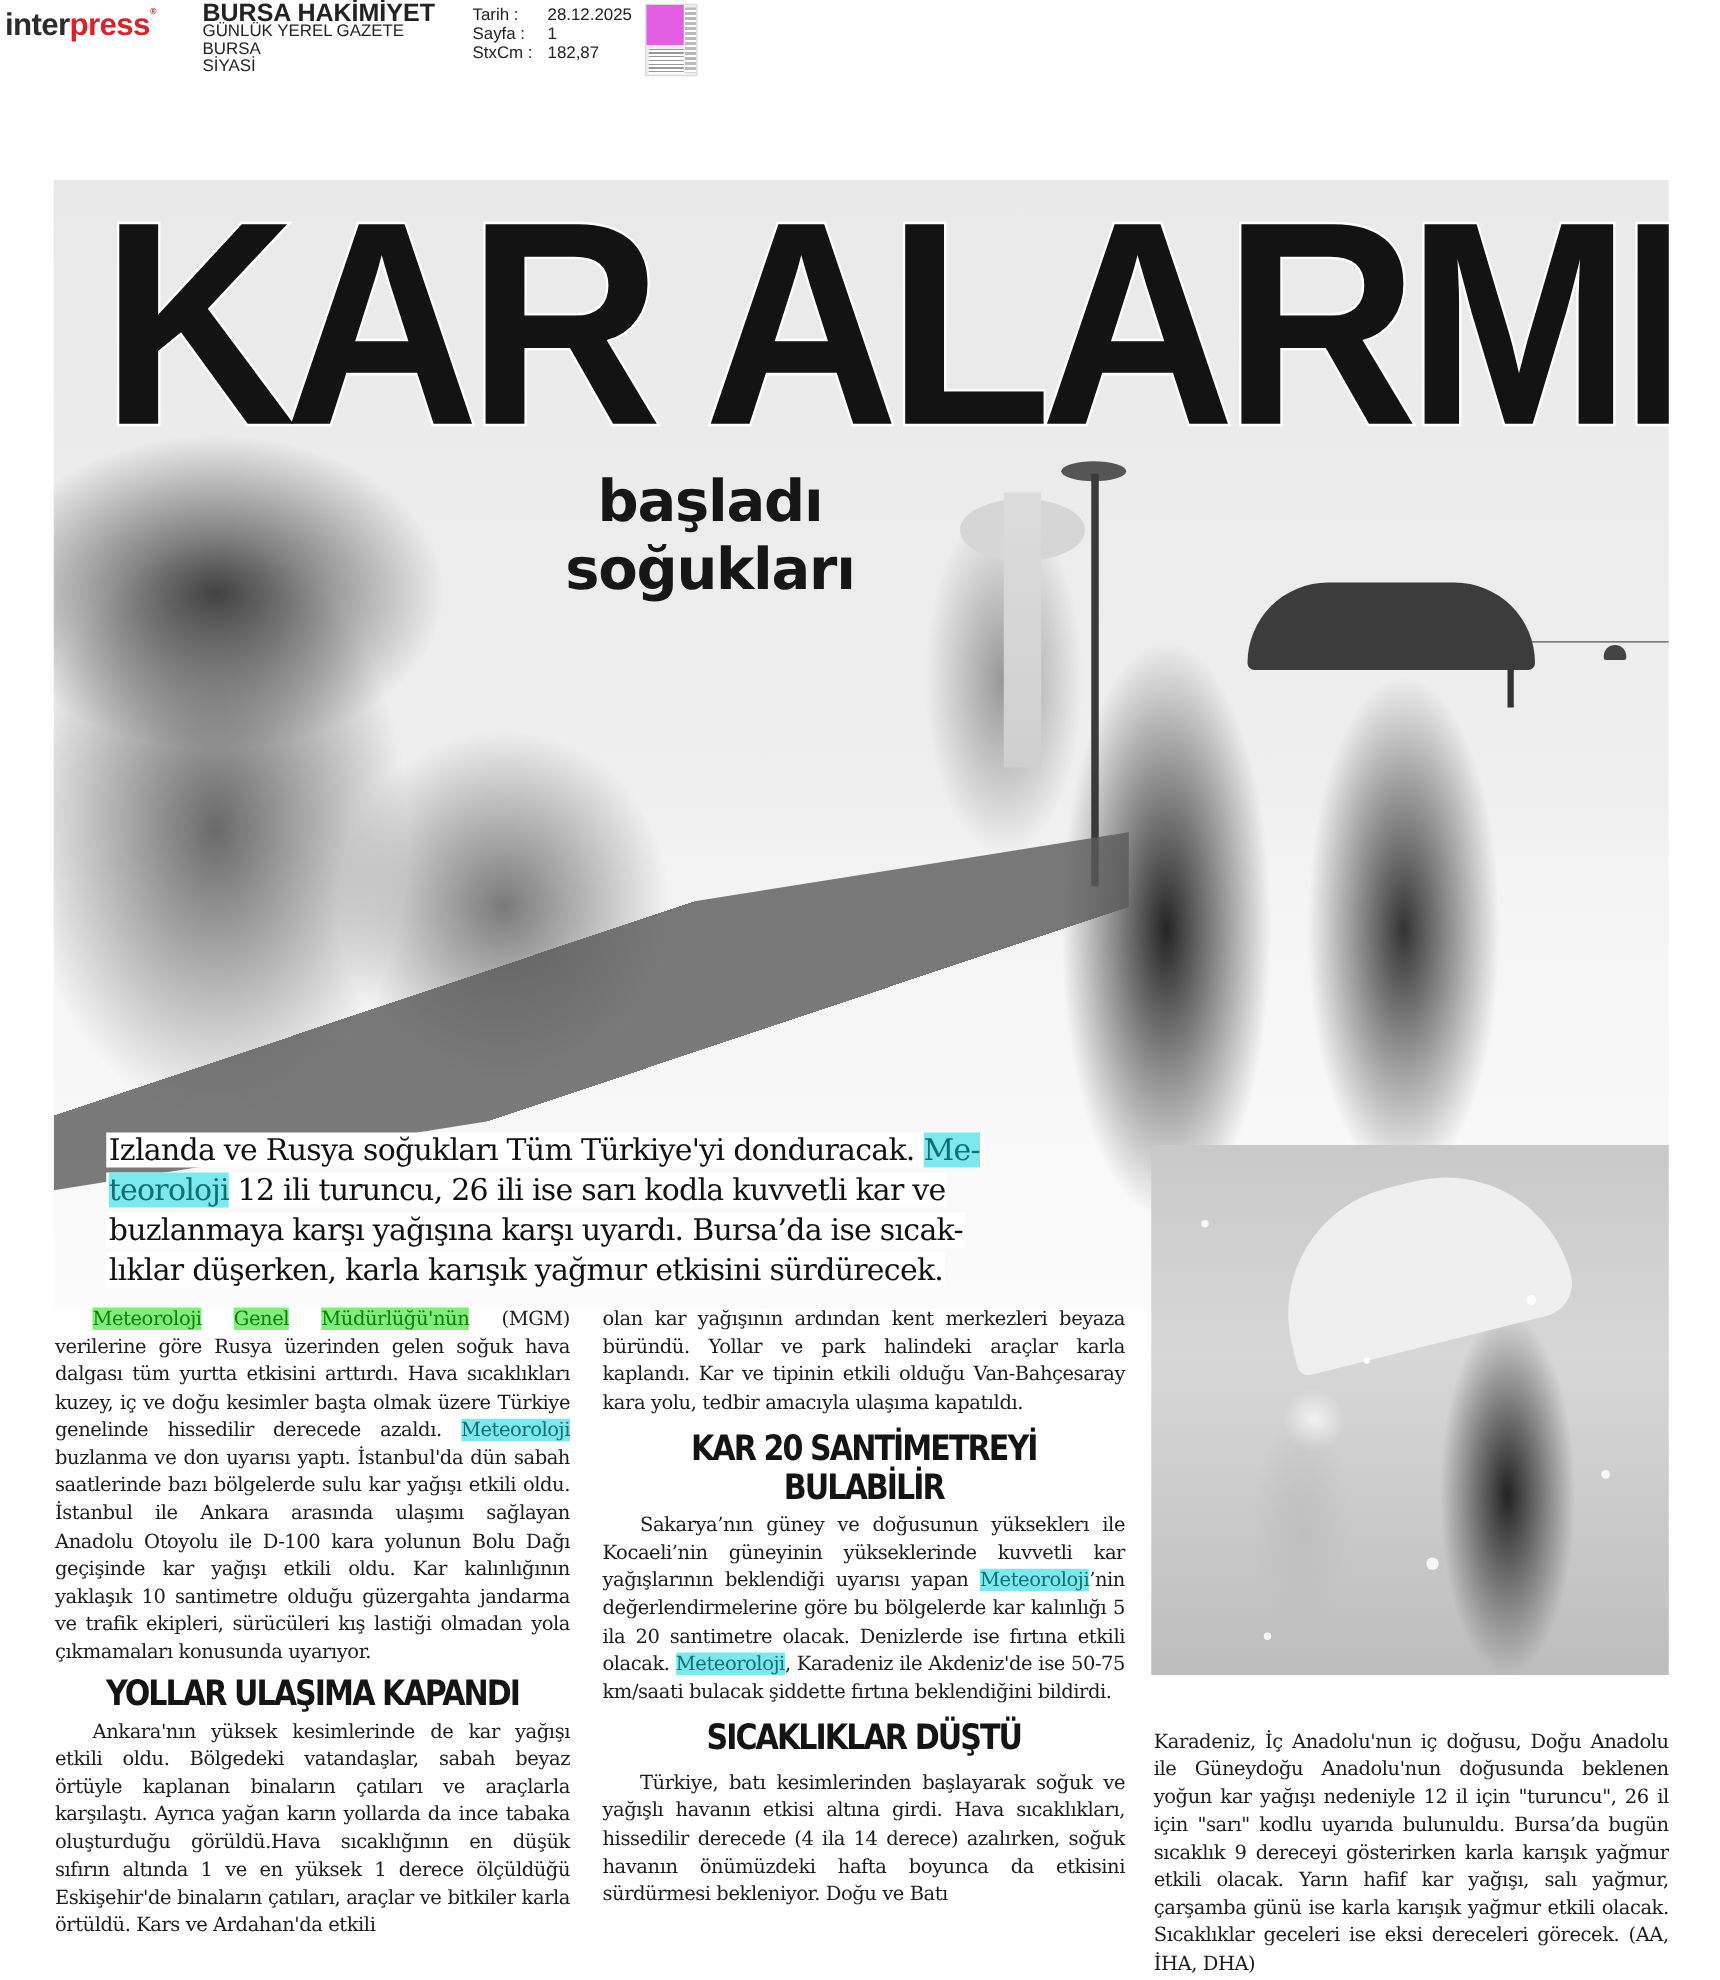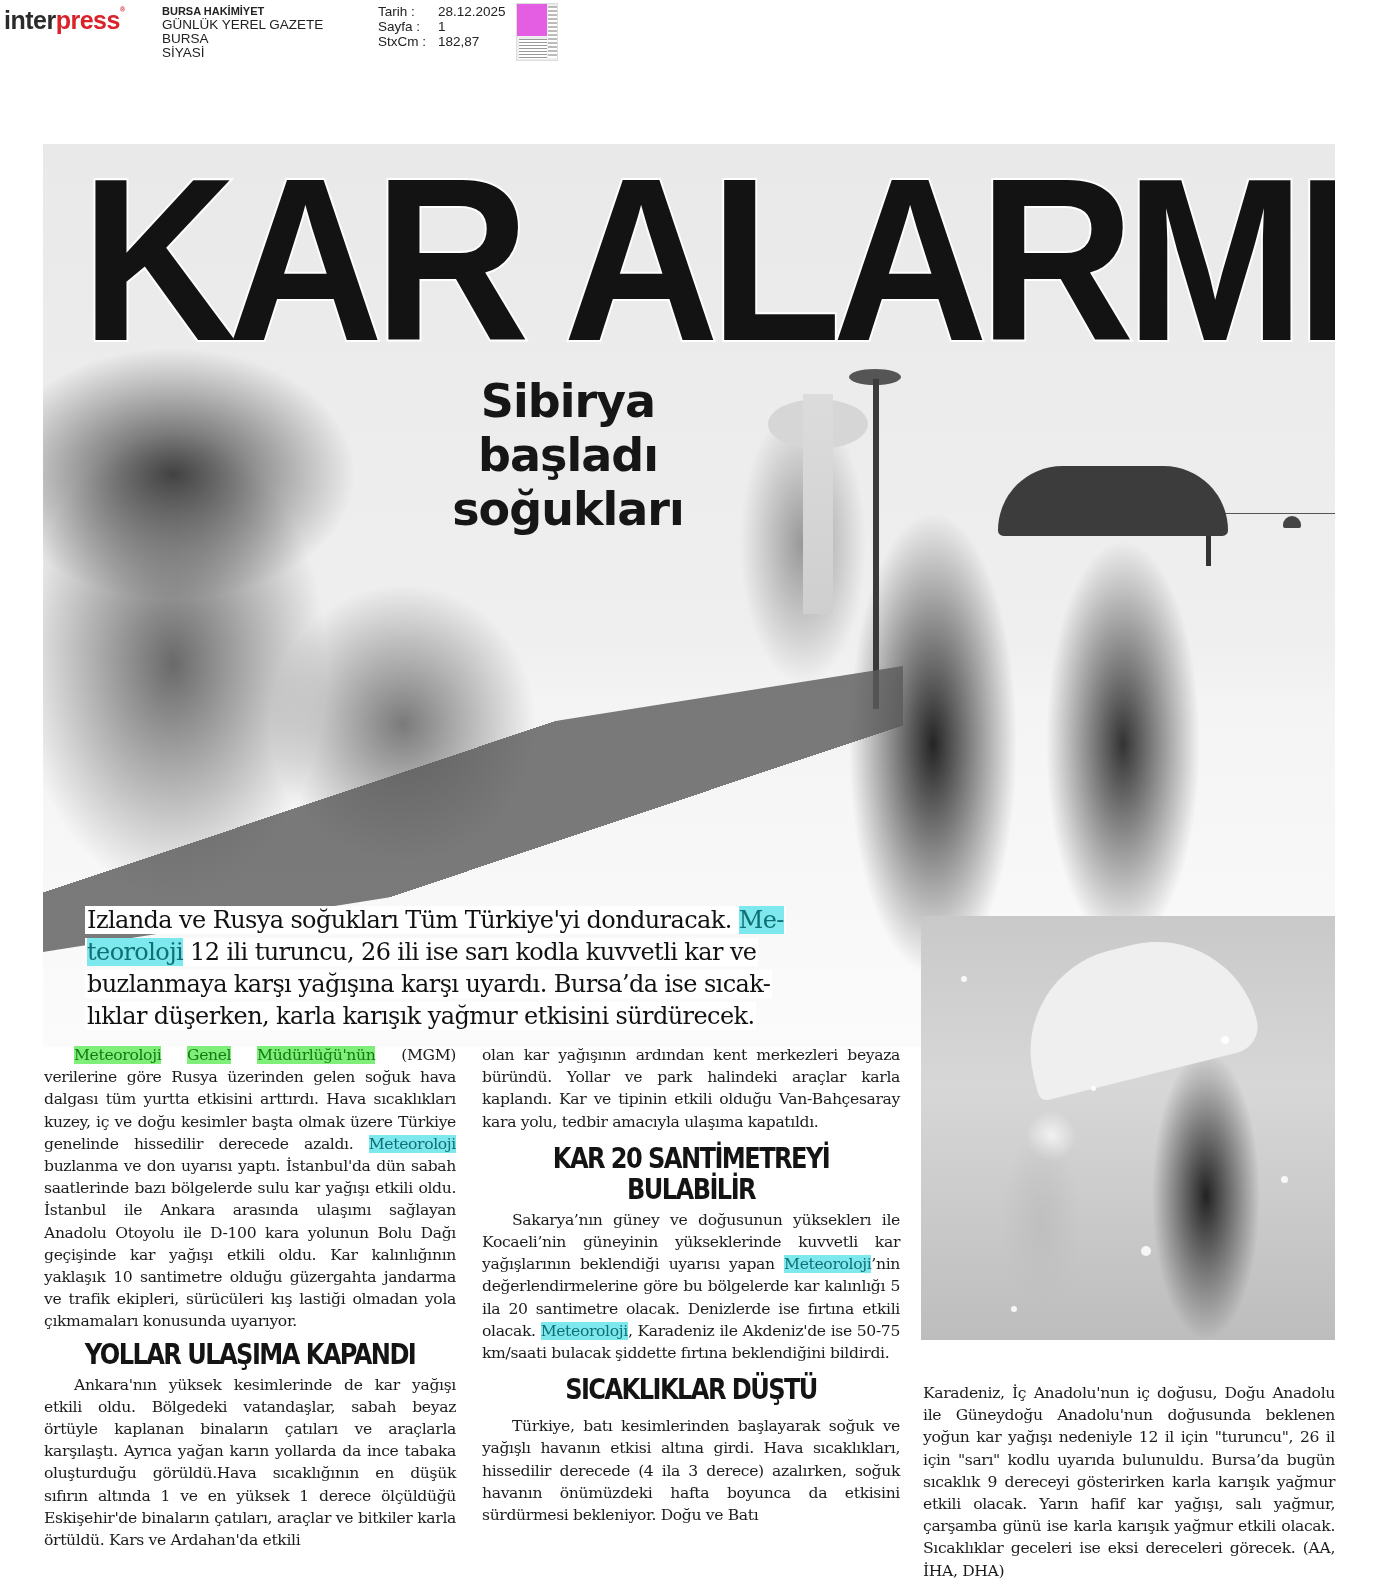--- a/index.html
+++ b/index.html
@@ -6,21 +6,21 @@
     html, body { width: 1376px; height: 1584px; background: #ffffff; overflow: hidden; }
     body { position: relative; font-family: "DejaVu Serif", serif; color: #1a1a1a; }
 
     
     .hdr { position: absolute; top: 0; left: 0; width: 1376px; height: 70px; background: #fff; }
     .logo { position: absolute; left: 4px; top: 6px; font-family: "Liberation Sans", sans-serif; font-weight: 700; font-size: 25px; letter-spacing: -0.5px; }
     .logo .a { color: #2b2b2b; }
     .logo .b { color: #d9222a; }
     .logo .reg { font-size: 7px; vertical-align: top; color: #d9222a; }
     .pub { position: absolute; left: 162px; top: 4px; font-family: "Liberation Sans", sans-serif; font-size: 13.5px; line-height: 14px; color: #222; }
-    .pub .name { font-weight: 700; font-size: 11px; }
+    .pub .name { font-weight: 700; font-size: 20px; }
     .meta { position: absolute; left: 378px; top: 4px; font-family: "Liberation Sans", sans-serif; font-size: 13.5px; line-height: 15px; color: #222; }
     .meta .row { display: flex; }
     .meta .k { width: 60px; }
     .thumb { position: absolute; left: 516px; top: 3px; width: 42px; height: 58px; background: #eee; border: 1px solid #ddd; overflow: hidden; }
     .thumb .mag { position: absolute; left: 0; top: 0; width: 30px; height: 32px; background: #e45ee4; }
     .thumb .l1 { position: absolute; left: 31px; top: 2px; width: 9px; height: 52px; background: repeating-linear-gradient(#bbb 0 2px, #fff 2px 4px); }
     .thumb .l2 { position: absolute; left: 2px; top: 35px; width: 28px; height: 20px; background: repeating-linear-gradient(#999 0 1px, #fff 1px 3px); }
 
     
     .photo-main { position: absolute; left: 43px; top: 112px; width: 1292px; height: 903px; overflow: hidden;
@@ -118,21 +118,20 @@
   <div class="lamp-head"></div>
   <div class="lamp-pole"></div>
   <div class="pole2"></div>
   <div class="wire"></div>
   <div class="hang"></div>
   <div class="umb"></div>
   <div class="wall"></div>
 
   <div class="headline">KAR ALARMI</div>
   <div class="subhead">
-    <div>Sibirya</div>
     <div>başladı</div>
     <div>soğukları</div>
   </div>
 
   <div class="lead-box">
     <div class="lead">
       <span class="line"><span>Izlanda ve Rusya soğukları Tüm Türkiye'yi donduracak. </span><span class="hl-cyan">Me-</span></span><br>
       <span class="line"><span class="hl-cyan">teoroloji</span><span> 12 ili turuncu, 26 ili ise sarı kodla kuvvetli kar ve</span></span><br>
       <span class="line">buzlanmaya karşı yağışına karşı uyardı. Bursa’da ise sıcak-</span><br>
       <span class="line">lıklar düşerken, karla karışık yağmur etkisini sürdürecek.</span>
@@ -154,18 +153,18 @@
   <p class="indent"><span class="hl-green">Meteoroloji</span> <span class="hl-green">Genel</span> <span class="hl-green">Müdürlüğü'nün</span><span> (MGM) verilerine göre Rusya üzerinden gelen soğuk hava dalgası tüm yurtta etkisini arttırdı. Hava sıcaklıkları kuzey, iç ve doğu kesimler başta olmak üzere Türkiye genelinde hissedilir derecede azaldı. </span><span class="hl-cyan">Meteoroloji</span><span> buzlanma ve don uyarısı yaptı. İstanbul'da dün sabah saatlerinde bazı bölgelerde sulu kar yağışı etkili oldu. İstanbul ile Ankara arasında ulaşımı sağlayan Anadolu Otoyolu ile D-100 kara yolunun Bolu Dağı geçişinde kar yağışı etkili oldu. Kar kalınlığının yaklaşık 10 santimetre olduğu güzergahta jandarma ve trafik ekipleri, sürücüleri kış lastiği olmadan yola çıkmamaları konusunda uyarıyor.</span></p>
   <div class="subtitle">YOLLAR ULAŞIMA KAPANDI</div>
   <p class="indent">Ankara'nın yüksek kesimlerinde de kar yağışı etkili oldu. Bölgedeki vatandaşlar, sabah beyaz örtüyle kaplanan binaların çatıları ve araçlarla karşılaştı. Ayrıca yağan karın yollarda da ince tabaka oluşturduğu görüldü.Hava sıcaklığının en düşük sıfırın altında 1 ve en yüksek 1 derece ölçüldüğü Eskişehir'de binaların çatıları, araçlar ve bitkiler karla örtüldü. Kars ve Ardahan'da etkili</p>
 </div>
 
 <div class="col col2">
   <p>olan kar yağışının ardından kent merkezleri beyaza büründü. Yollar ve park halindeki araçlar karla kaplandı. Kar ve tipinin etkili olduğu Van-Bahçesaray kara yolu, tedbir amacıyla ulaşıma kapatıldı.</p>
   <div class="subtitle" style="margin-top:10px; padding:0 40px;">KAR 20 SANTİMETREYİ BULABİLİR</div>
   <p class="indent"><span>Sakarya’nın güney ve doğusunun yükseklerı ile Kocaeli’nin güneyinin yükseklerinde kuvvetli kar yağışlarının beklendiği uyarısı yapan </span><span class="hl-cyan">Meteoroloji</span><span>’nin değerlendirmelerine göre bu bölgelerde kar kalınlığı 5 ila 20 santimetre olacak.  Denizlerde ise fırtına etkili olacak. </span><span class="hl-cyan">Meteoroloji</span><span>, Karadeniz ile Akdeniz'de ise 50-75 km/saati bulacak şiddette fırtına beklendiğini bildirdi.</span></p>
   <div class="subtitle" style="margin-top:10px; margin-bottom:10px;">SICAKLIKLAR DÜŞTÜ</div>
-  <p class="indent">Türkiye, batı kesimlerinden başlayarak soğuk ve yağışlı havanın etkisi altına girdi. Hava sıcaklıkları, hissedilir derecede (4 ila 3 derece) azalırken, soğuk havanın önümüzdeki hafta boyunca da etkisini sürdürmesi bekleniyor. Doğu ve Batı</p>
+  <p class="indent">Türkiye, batı kesimlerinden başlayarak soğuk ve yağışlı havanın etkisi altına girdi. Hava sıcaklıkları, hissedilir derecede (4 ila 14 derece) azalırken, soğuk havanın önümüzdeki hafta boyunca da etkisini sürdürmesi bekleniyor. Doğu ve Batı</p>
 </div>
 
 <div class="col col3">
   <p>Karadeniz, İç Anadolu'nun iç doğusu, Doğu Anadolu ile Güneydoğu Anadolu'nun doğusunda beklenen yoğun kar yağışı nedeniyle 12 il için "turuncu", 26 il için "sarı" kodlu uyarıda bulunuldu. Bursa’da bugün sıcaklık 9 dereceyi gösterirken karla karışık yağmur etkili olacak. Yarın hafif kar yağışı, salı yağmur, çarşamba günü ise karla karışık yağmur etkili olacak. Sıcaklıklar geceleri ise eksi dereceleri görecek. (AA, İHA, DHA)</p>
 </div>
 
 </body></html>

